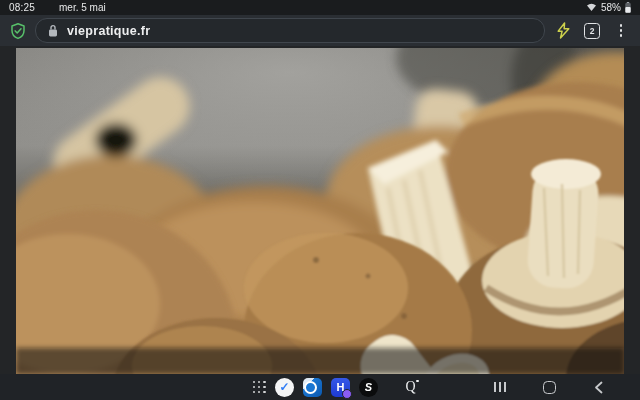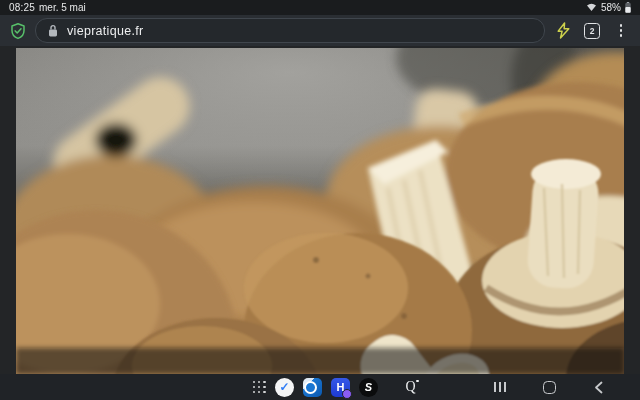--- a/index.html
+++ b/index.html
@@ -8,37 +8,37 @@
     background:#26282b;
     font-family:"Liberation Sans", sans-serif;
     -webkit-font-smoothing:antialiased;
     position:relative;
   }
   
   .statusbar{
     height:15px;background:#1a1c1e;color:#e7e8e9;
     display:flex;align-items:center;padding:0 9px;font-size:10px;
   }
-  .statusbar .time{margin-right:4px;letter-spacing:.2px;}
+  .statusbar .time{margin-right:24px;letter-spacing:.2px;}
   .statusbar .spacer{flex:1;}
   .statusbar .right{display:flex;align-items:flex-start;gap:4px;}
   .statusbar svg{display:block;}
   .batt-pct{font-size:10px;}
   
   .toolbar{
     height:31px;background:#2a2e33;display:flex;align-items:center;
     padding:0 8px;gap:7px;
   }
   .shield-btn{width:20px;height:20px;display:grid;place-items:center;flex:none;background:none;border:none;padding:0;}
   .omnibox{
     flex:1;height:23px;border-radius:12px;background:#24282c;
     border:1px solid #40464d;display:flex;align-items:center;
     padding:0 12px;gap:9px;color:#edeeef;font-size:12.5px;min-width:0;
   }
-  .omnibox .url{white-space:nowrap;overflow:hidden;letter-spacing:.3px;}
+  .omnibox .url{white-space:nowrap;overflow:hidden;letter-spacing:.3px;font-weight:bold;}
   .tb-icon{width:22px;height:22px;display:grid;place-items:center;flex:none;background:none;border:none;padding:0;}
   .tabbox{
     width:14px;height:14px;border:1.6px solid #e3e5e7;border-radius:3.5px;
     display:grid;place-items:center;font-size:8.5px;font-weight:bold;color:#e3e5e7;
   }
   .kebab{display:flex;flex-direction:column;gap:2.5px;align-items:center;}
   .kebab i{width:2.6px;height:2.6px;border-radius:50%;background:#dfe1e3;display:block;}
   
   .content{
     height:328px;background:#232527;padding:2px 16px 0;box-sizing:border-box;

